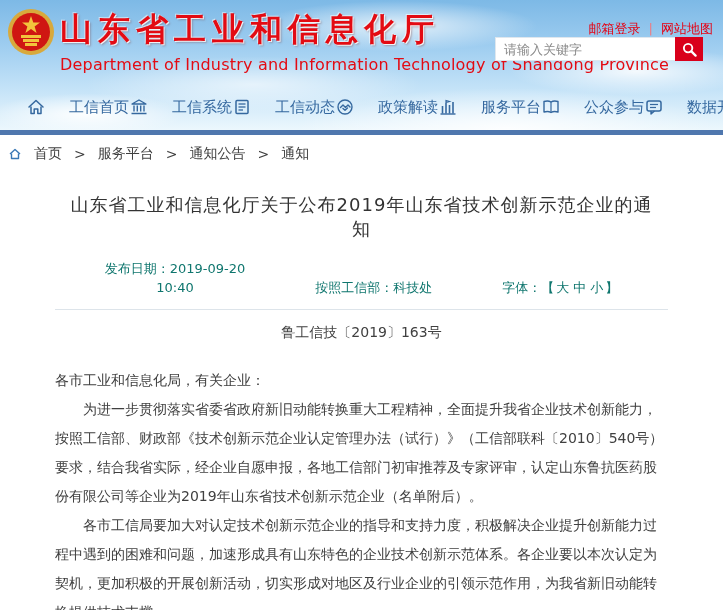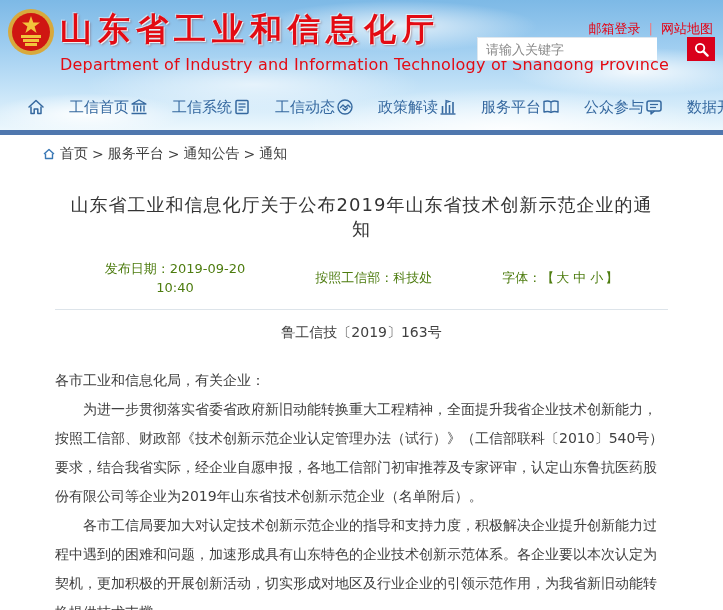--- a/index.html
+++ b/index.html
@@ -21,21 +21,21 @@
   .site-title .zh {
     font-size:32px; font-weight:bold; letter-spacing:6px; color:#e30b13; white-space:nowrap;
     text-shadow:1px 1px 0 rgba(255,255,255,.85), -1px -1px 0 rgba(255,255,255,.55), 2px 2px 2px rgba(120,60,60,.35);
   }
   .site-title .en { font-size:16px; font-weight:normal; color:#e30b13; margin-top:3px; letter-spacing:.2px; white-space:nowrap; }
 
   .top-links { position:absolute; right:10px; top:20px; font-size:13px; color:#e60012; }
   .top-links a { color:#e60012; text-decoration:none; cursor:pointer; }
   .top-links .sep { color:#ef7a80; margin:0 8px; }
 
-  .search { position:absolute; right:8px; top:37px; display:flex;gap:30px; }
+  .search { position:absolute; right:20px; top:37px; display:flex; }
   .search input {
     width:180px; height:24px; border:1px solid #dfe7ee; border-right:none; background:#fff;
     font-size:13px; padding:0 8px; color:#333; outline:none;
   }
   .search input::placeholder { color:#8a8a8a; }
   .search .btn {
     width:28px; height:24px; background:#d9001b; border:none; cursor:pointer;
     display:flex; align-items:center; justify-content:center;
   }
 
@@ -43,28 +43,28 @@
   .nav {
     position:absolute; left:0; bottom:0; width:723px; height:42px;
     display:flex; justify-content:space-between; align-items:center; padding:0 10px 4px 26px;
   }
   .nav-item { display:flex; align-items:center; gap:23px; cursor:pointer; }
   .nav-item svg { display:block; }
   .nav-item .lbl { font-size:15px; color:#35689f; white-space:nowrap; }
   .nav-bar { width:723px; height:5px; background:#4f77ae; }
 
   
-  .breadcrumb { display:flex; align-items:center; gap:4px; padding:10px 0 8px 8px; font-size:14px; color:#3f3f3f;margin-left:34px; }
+  .breadcrumb { display:flex; align-items:center; gap:12px; padding:10px 0 8px 8px; font-size:14px; color:#3f3f3f; }
   .breadcrumb .crumb { cursor:pointer; }
   .breadcrumb .bsep { color:#3f3f3f; }
 
   
   .article { padding:0 55px; }
   .article-title { text-align:center; font-size:18px; font-weight:normal; color:#333; margin:22px 10px 18px; letter-spacing:1px; }
-  .meta { display:flex; justify-content:center; align-items:center; gap:70px; font-size:13px; color:#4d7c0f; margin:6px 0 12px; }
+  .meta { display:flex; justify-content:center; align-items:flex-end; gap:70px; font-size:13px; color:#0f766e; margin:6px 0 12px; }
   .meta .date-block { text-align:center; line-height:19px; }
   .meta .font-sizes span.size { cursor:pointer; margin:0 2px; }
   .meta-divider { border:none; border-top:1px solid #dde4ea; margin:0 0 14px 0; }
   .doc-number { text-align:center; font-size:14px; color:#404040; margin:4px 0 24px; }
 
   .body-text { font-size:14px; color:#404040; line-height:29px; }
   .body-text p.indent { text-indent:2em; }
   .attachment { font-size:14px; color:#404040; line-height:29px; text-indent:2em; cursor:pointer; }
 </style>
 </head>

